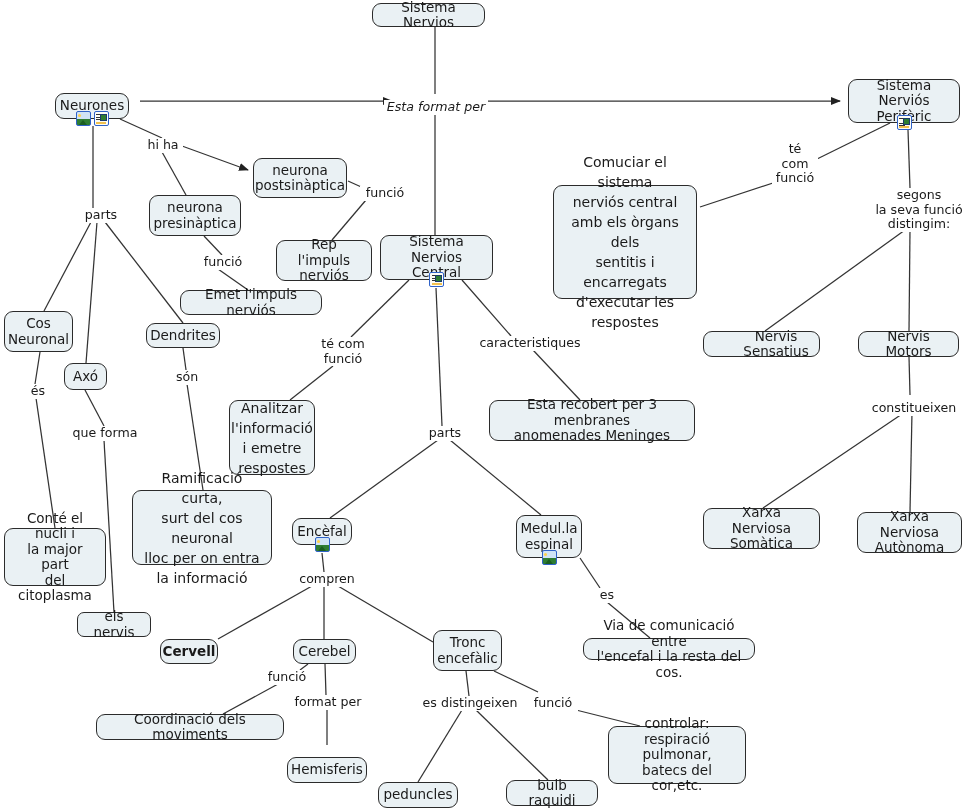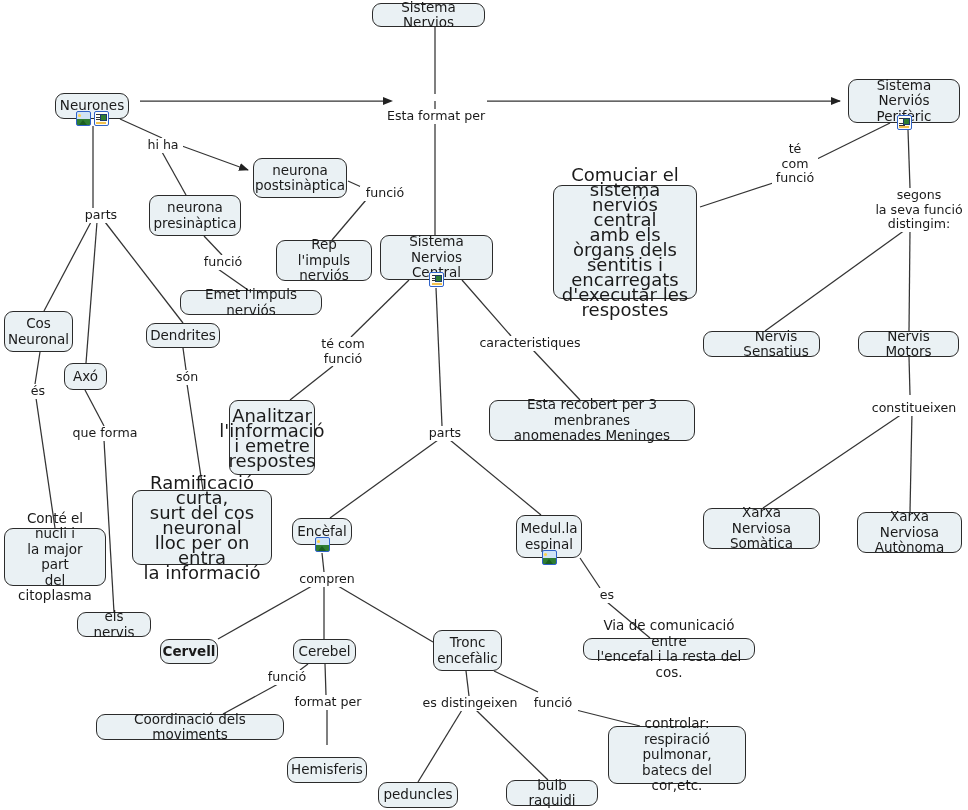--- a/index.html
+++ b/index.html
@@ -32,21 +32,21 @@
     font-size: 13.5px;
     line-height: 15.5px;
     text-align: center;
     display: flex;
     align-items: center;
     justify-content: center;
     padding: 3px 7px;
     white-space: pre-line;
     z-index: 3;
   }
-  .node.small { font-size: 18px; line-height: 15px; }
+  .node.small { font-size: 14px; line-height: 20px; }
   .linklabel {
     position: absolute;
     color: #1a1a1a;
     font-size: 12.6px;
     line-height: 14.5px;
     text-align: center;
     background: #ffffff;
     white-space: pre-line;
     z-index: 2;
     padding: 0 1px;
@@ -249,37 +249,37 @@
       </div>
       <div class="node" style="left: 516px; top: 515px; width: 66px; height: 43px;">Medul.la
 espinal</div>
       <div class="badges" style="left: 541.5px; top: 550px;">
         <span class="badge pic"></span>
       </div>
       <div class="node" style="left: 703px; top: 508px; width: 117px; height: 41px;">Xarxa Nerviosa
 Somàtica</div>
       <div class="node" style="left: 857px; top: 512px; width: 105px; height: 41px;">Xarxa Nerviosa
 Autònoma</div>
-      <div class="node" style="left: 77px; top: 612px; width: 74px; height: 25px;">els nervis</div>
+      <div class="node" style="left: 77px; top: 612px; width: 74px; height: 25px; border-radius: 7px;">els nervis</div>
       <div class="node" style="left: 160px; top: 639px; width: 58px; height: 25px; font-weight: bold;">Cervell</div>
       <div class="node" style="left: 293px; top: 639px; width: 63px; height: 25px;">Cerebel</div>
       <div class="node" style="left: 433px; top: 630px; width: 69px; height: 41px;">Tronc
 encefàlic</div>
       <div class="node" style="left: 583px; top: 638px; width: 172px; height: 22px;">Via de comunicació entre
 l'encefal i la resta del cos.</div>
       <div class="node" style="left: 96px; top: 714px; width: 188px; height: 26px;">Coordinació dels moviments</div>
       <div class="node" style="left: 608px; top: 726px; width: 138px; height: 58px;">controlar:
 respiració pulmonar,
 batecs del cor,etc.</div>
       <div class="node" style="left: 287px; top: 745px; width: 80px; height: 26px; margin-top: 12px;">Hemisferis</div>
       <div class="node" style="left: 378px; top: 782px; width: 80px; height: 26px;">peduncles</div>
       <div class="node" style="left: 506px; top: 780px; width: 92px; height: 26px;">bulb raquidi</div>
     </div>
   <div id="label-layer">
-      <div class="linklabel" style="left: 384px; top: 109px; width: 102px;">Esta format per</div>
+      <div class="linklabel" style="left: 384px; top: 100px; width: 102px; font-style: italic;">Esta format per</div>
       <div class="linklabel" style="left: 143px; top: 138px; width: 38px;">hi ha</div>
       <div class="linklabel" style="left: 360px; top: 186px; width: 48px;">funció</div>
       <div class="linklabel" style="left: 772px; top: 142px; width: 44px;">té
 com
 funció</div>
       <div class="linklabel" style="left: 866px; top: 188px; width: 104px;">segons
 la seva funció
 distingim:</div>
       <div class="linklabel" style="left: 79px; top: 208px; width: 42px;">parts</div>
       <div class="linklabel" style="left: 198px; top: 255px; width: 48px;">funció</div>

